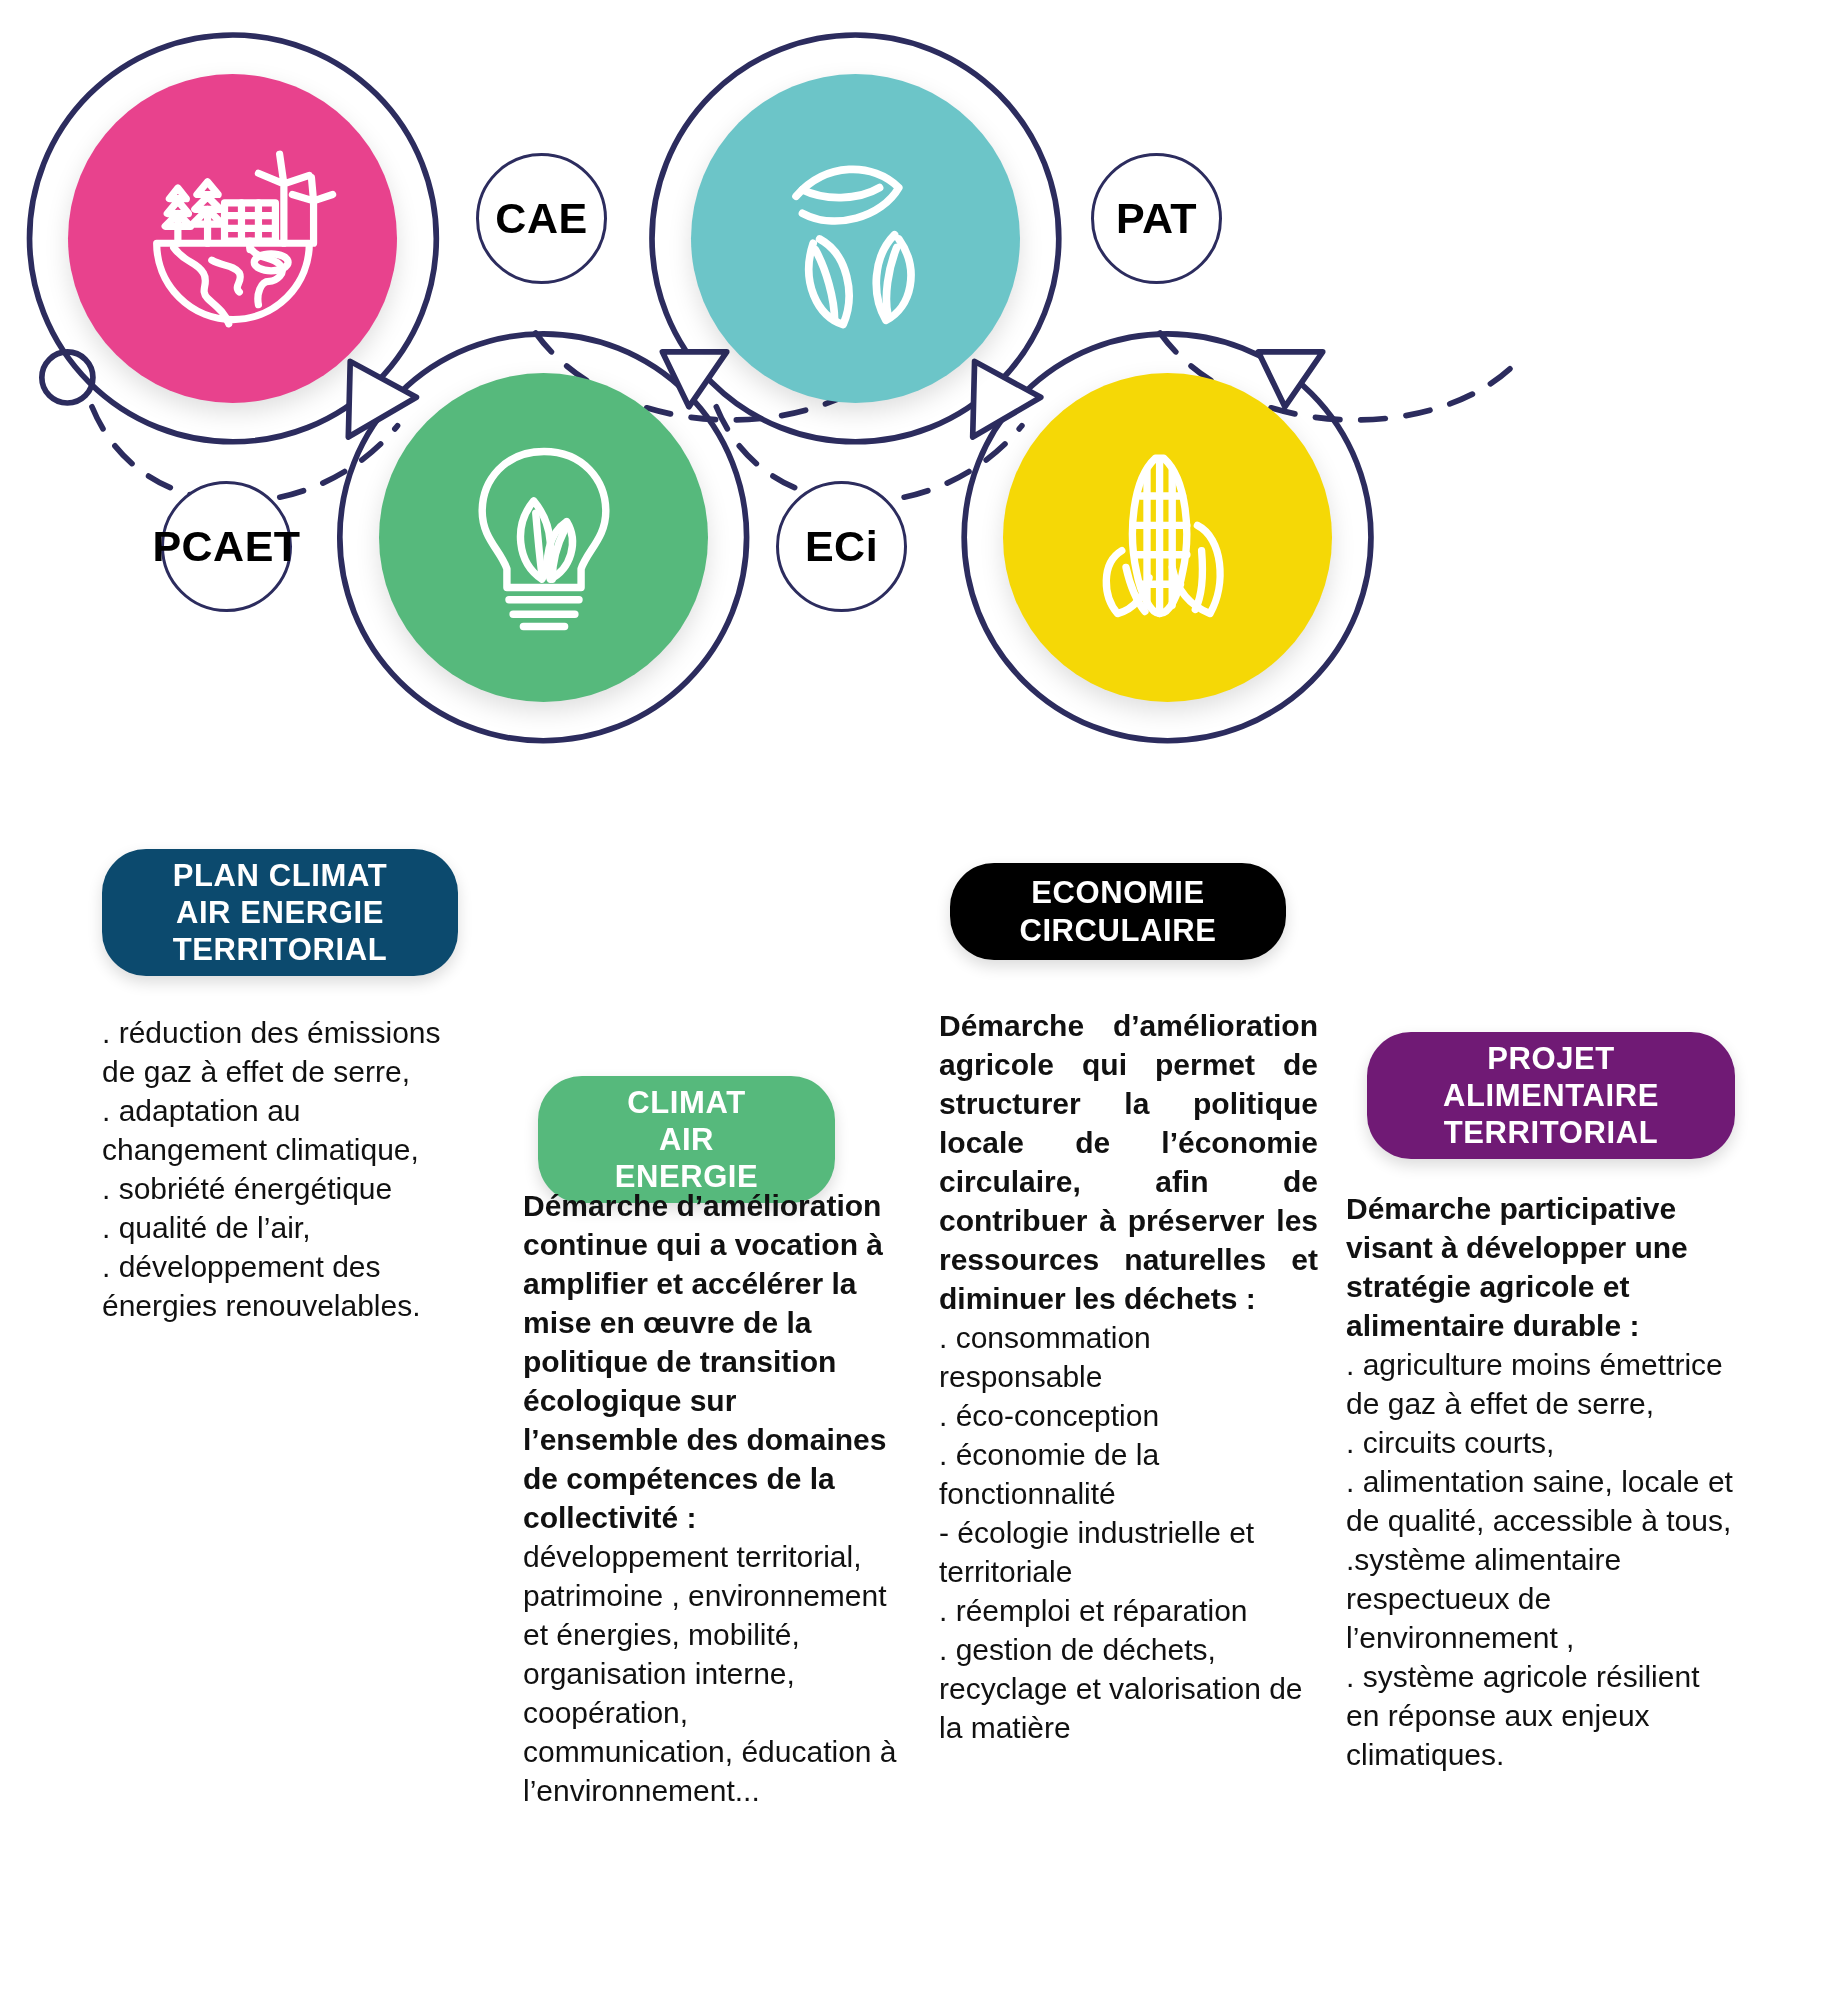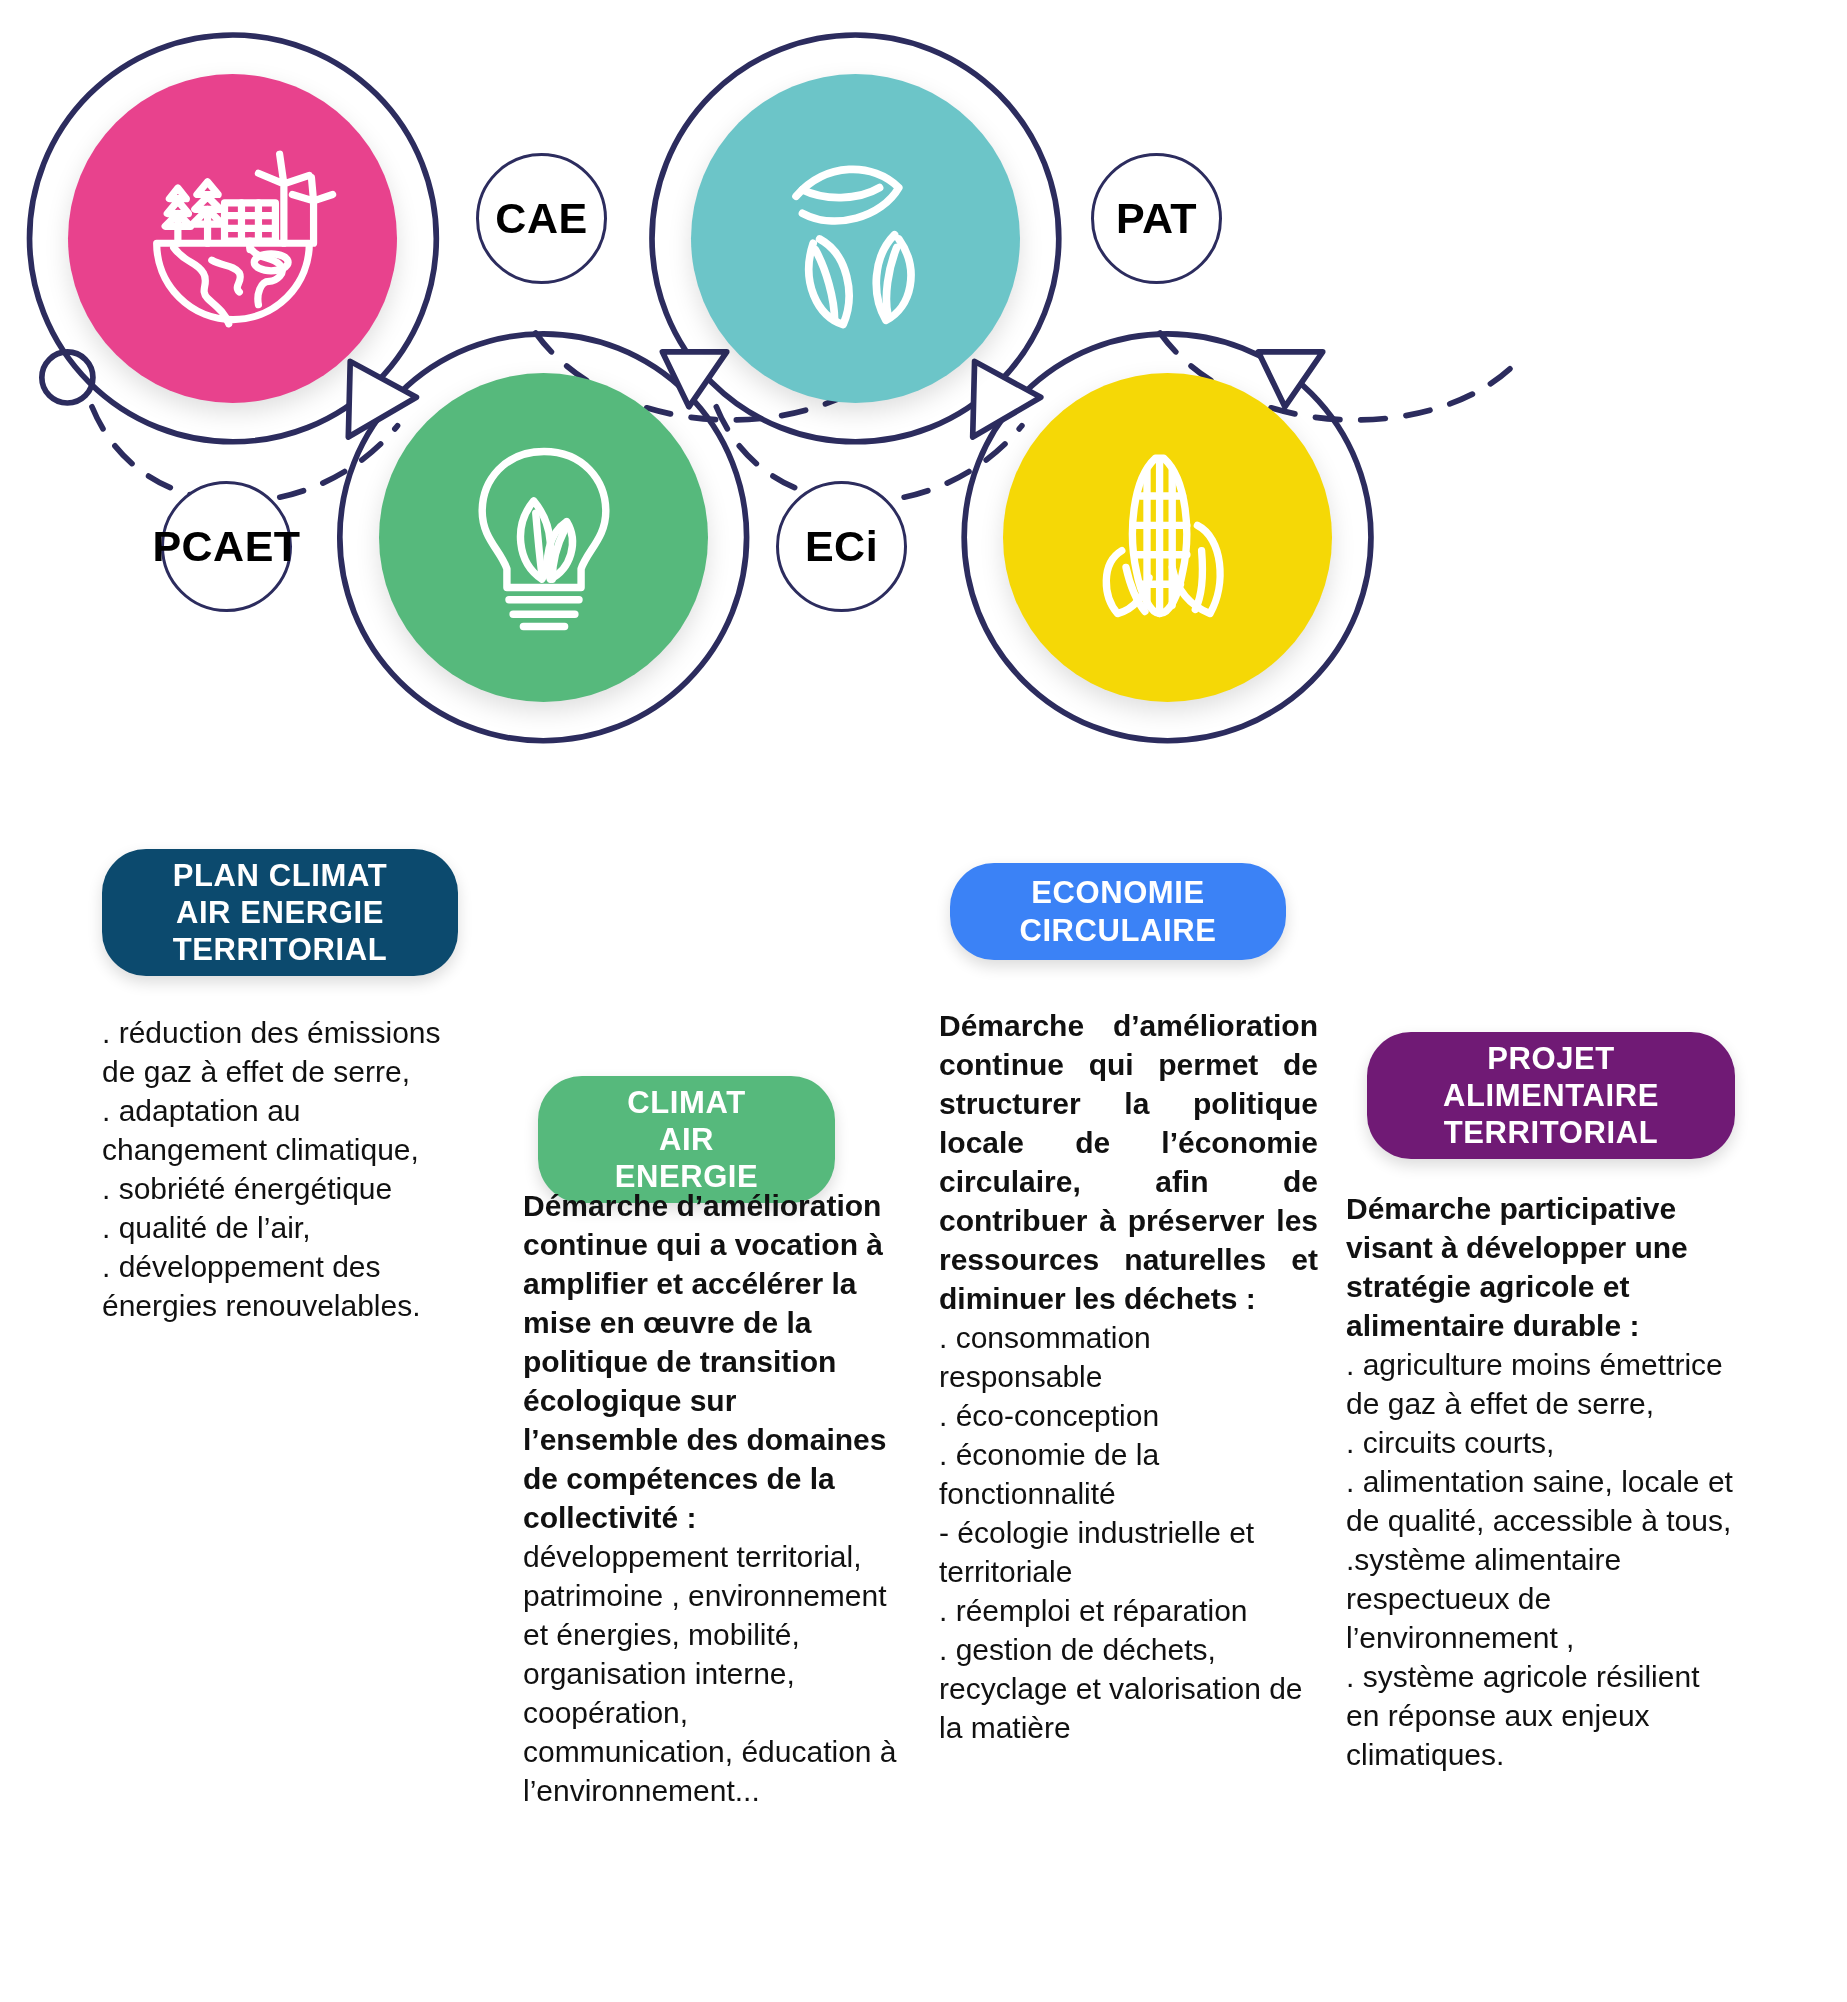--- a/index.html
+++ b/index.html
@@ -36,21 +36,21 @@
 
   
   .pill{position:absolute;border-radius:44px;color:#fff;
         font-weight:700;font-size:31px;line-height:1.20;
         letter-spacing:0.6px;text-align:center;
         display:flex;align-items:center;justify-content:center;
         box-shadow:0 6.6px 15px rgba(0,0,0,.14);}
   .pill span{display:block;white-space:pre-line;}
   #pill-pcaet{left:102px; top:849px; width:356px;height:127px;background:#0c4a6e;}
   #pill-cae{  left:538px; top:1076px;width:297px;height:127px;background:#56B97C;}
-  #pill-eci{  left:950px;top:863px; width:336px;height:97px;background:#3b82f6;}
+  #pill-eci{  left:950px;top:863px; width:336px;height:97px;background:#000000;}
   #pill-pat{  left:1367px;top:1032px;width:368px;height:127px;background:#701a75;}
 
   
   .col{position:absolute;font-size:30px;line-height:1.30;color:#111;}
   .col .lead{font-weight:700;text-align:justify;text-justify:inter-word;}
   .col .bullets{font-weight:300;}
   .col p{margin:0;}
   #col1{left:102px; top:1013px;width:362px;}
   #col2{left:523px; top:1186px;width:374px;}
   #col3{left:939px; top:1006px;width:379px;}
@@ -192,21 +192,21 @@
 . sobriété énergétique
 . qualité de l’air,
 . développement des énergies renouvelables.</p>
   </div>
 
   <div class="col" id="col2">
     <p><span class="lead" style="display:inline">Démarche d’amélioration continue qui a vocation à amplifier et accélérer la mise en œuvre de la politique de transition écologique sur l’ensemble des domaines de compétences de la collectivité :</span> <span class="inline-normal">développement territorial, patrimoine , environnement et énergies, mobilité, organisation interne, coopération, communication, éducation à l’environnement...</span></p>
   </div>
 
   <div class="col" id="col3">
-    <p class="lead">Démarche d’amélioration continue qui permet de structurer la politique locale de l’économie circulaire, afin de contribuer à préserver les ressources naturelles et diminuer les déchets :</p>
+    <p class="lead">Démarche d’amélioration agricole qui permet de structurer la politique locale de l’économie circulaire, afin de contribuer à préserver les ressources naturelles et diminuer les déchets :</p>
     <p class="bullets" style="white-space: pre-line;">. consommation responsable
 . éco-conception
 . économie de la fonctionnalité
 - écologie industrielle et territoriale
 . réemploi et réparation
 . gestion de déchets, recyclage et valorisation de la matière</p>
   </div>
 
   <div class="col" id="col4">
     <p class="lead">Démarche participative visant à développer une stratégie agricole et alimentaire durable :</p>

